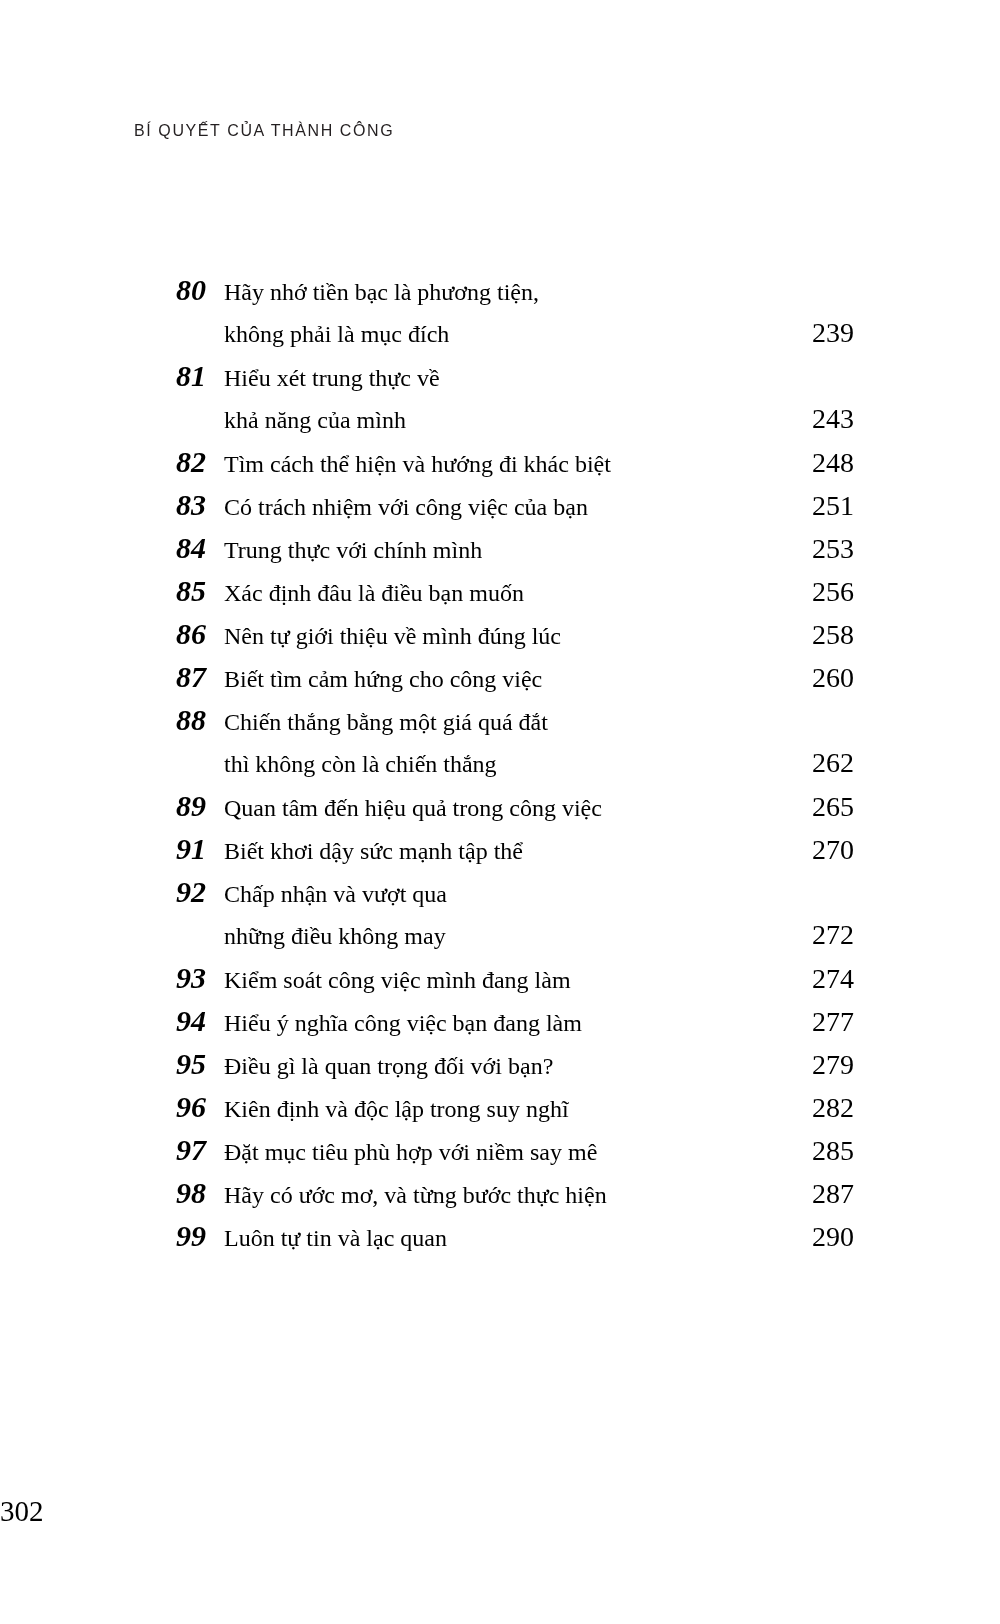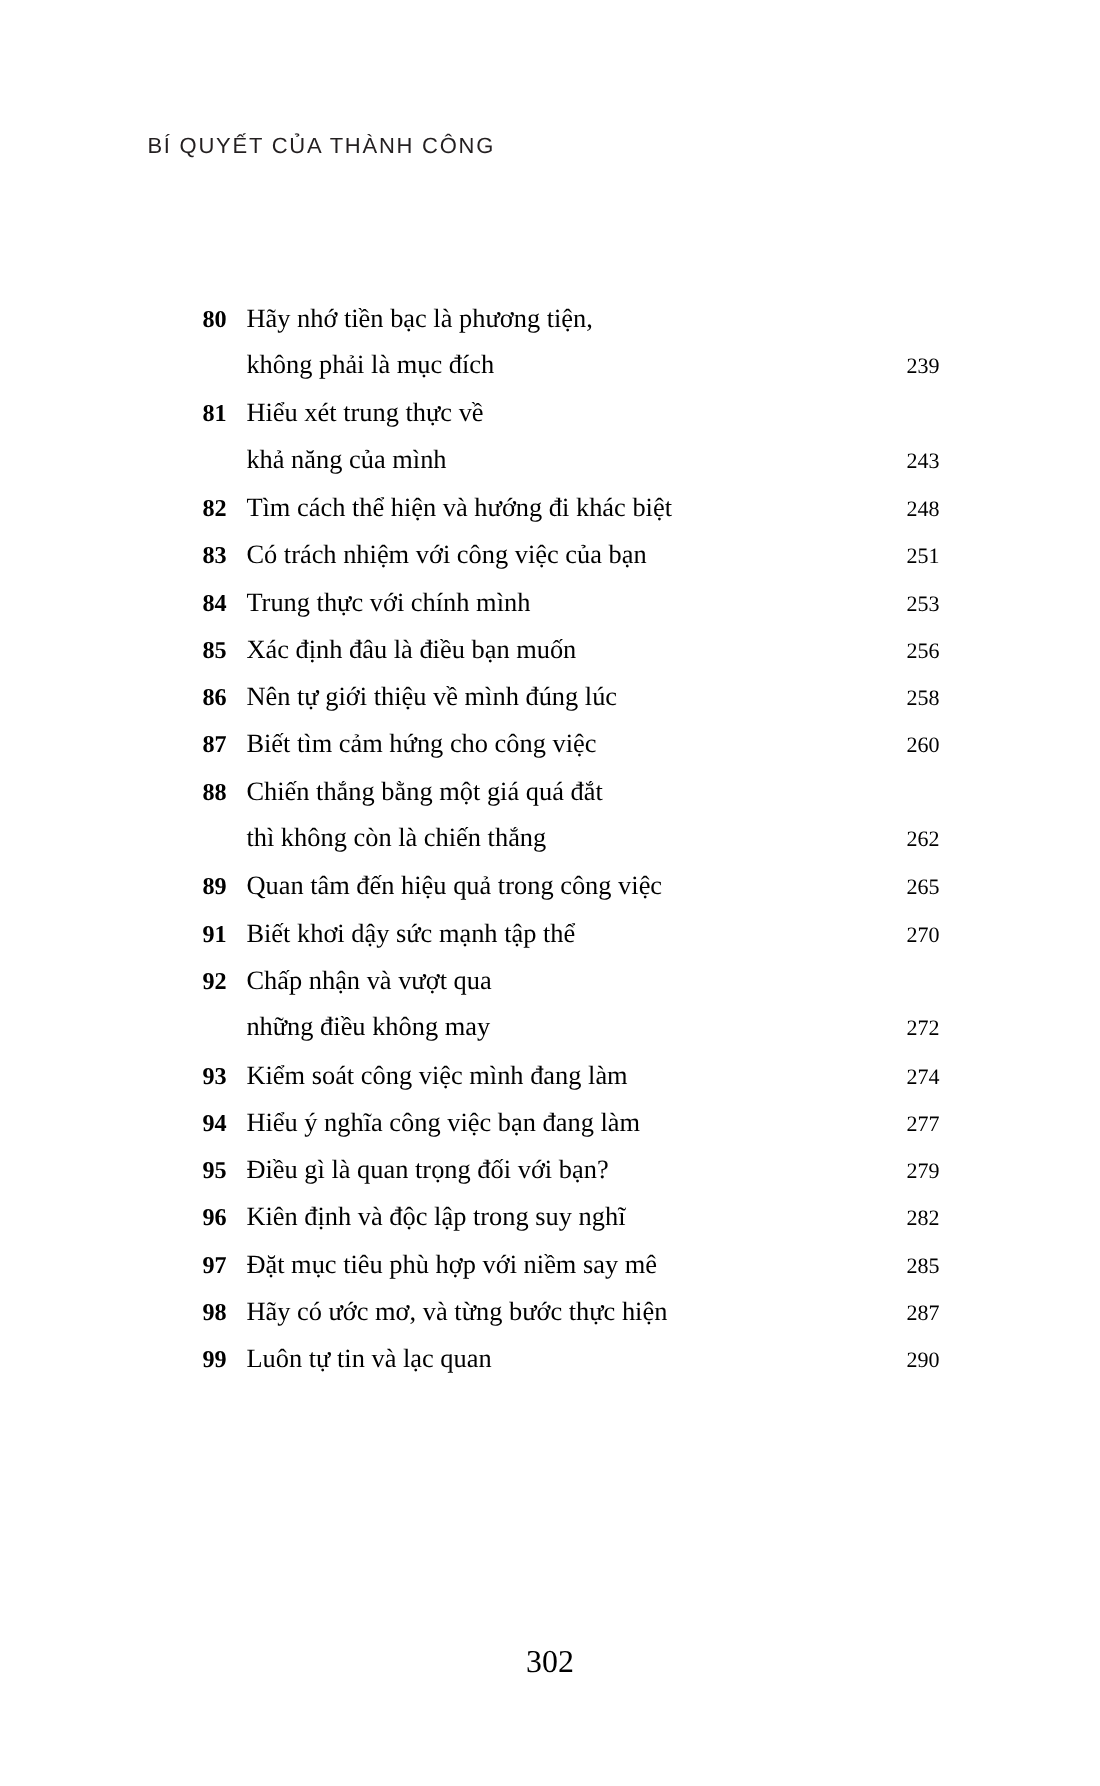--- a/index.html
+++ b/index.html
@@ -21,21 +21,21 @@
     width: 1000px;
     height: 1624px;
     box-sizing: border-box;
   }
 
   .running-head {
     position: absolute;
     top: 122px;
     left: 134px;
     font-family: "Liberation Sans", sans-serif;
-    font-size: 20px;
+    font-size: 16px;
     letter-spacing: 1.6px;
     color: #231f20;
     white-space: nowrap;
   }
 
   .toc {
     position: absolute;
     top: 268px;
     left: 134px;
     width: 720px;
@@ -49,55 +49,56 @@
   .toc-line {
     display: flex;
     align-items: baseline;
     height: 43px;
   }
 
   .num {
     width: 72px;
     text-align: right;
     font-weight: bold;
-    font-size: 22px;
+    font-size: 30px;
     line-height: 43px;
     flex: 0 0 72px;
     padding-right: 0px;
+    font-style: italic;
   }
 
   .title {
     flex: 1 1 auto;
     font-size: 24px;
     line-height: 43px;
     padding-left: 18px;
     white-space: nowrap;
   }
 
   .title.cont {
     padding-left: 18px;
   }
 
   .page-num {
     flex: 0 0 80px;
     text-align: right;
-    font-size: 20px;
+    font-size: 28px;
     line-height: 43px;
   }
 
   .page-num.empty {
     visibility: hidden;
   }
 
   .folio {
     position: absolute;
     bottom: 96px;
     left: 0;
     width: 1000px;
-    text-align: center;
+    text-align: left;
     font-size: 29px;
   }
 </style>
 </head>
 <body>
 
 <div class="page">
 
   <div class="running-head">BÍ QUYẾT CỦA THÀNH CÔNG</div>
 

